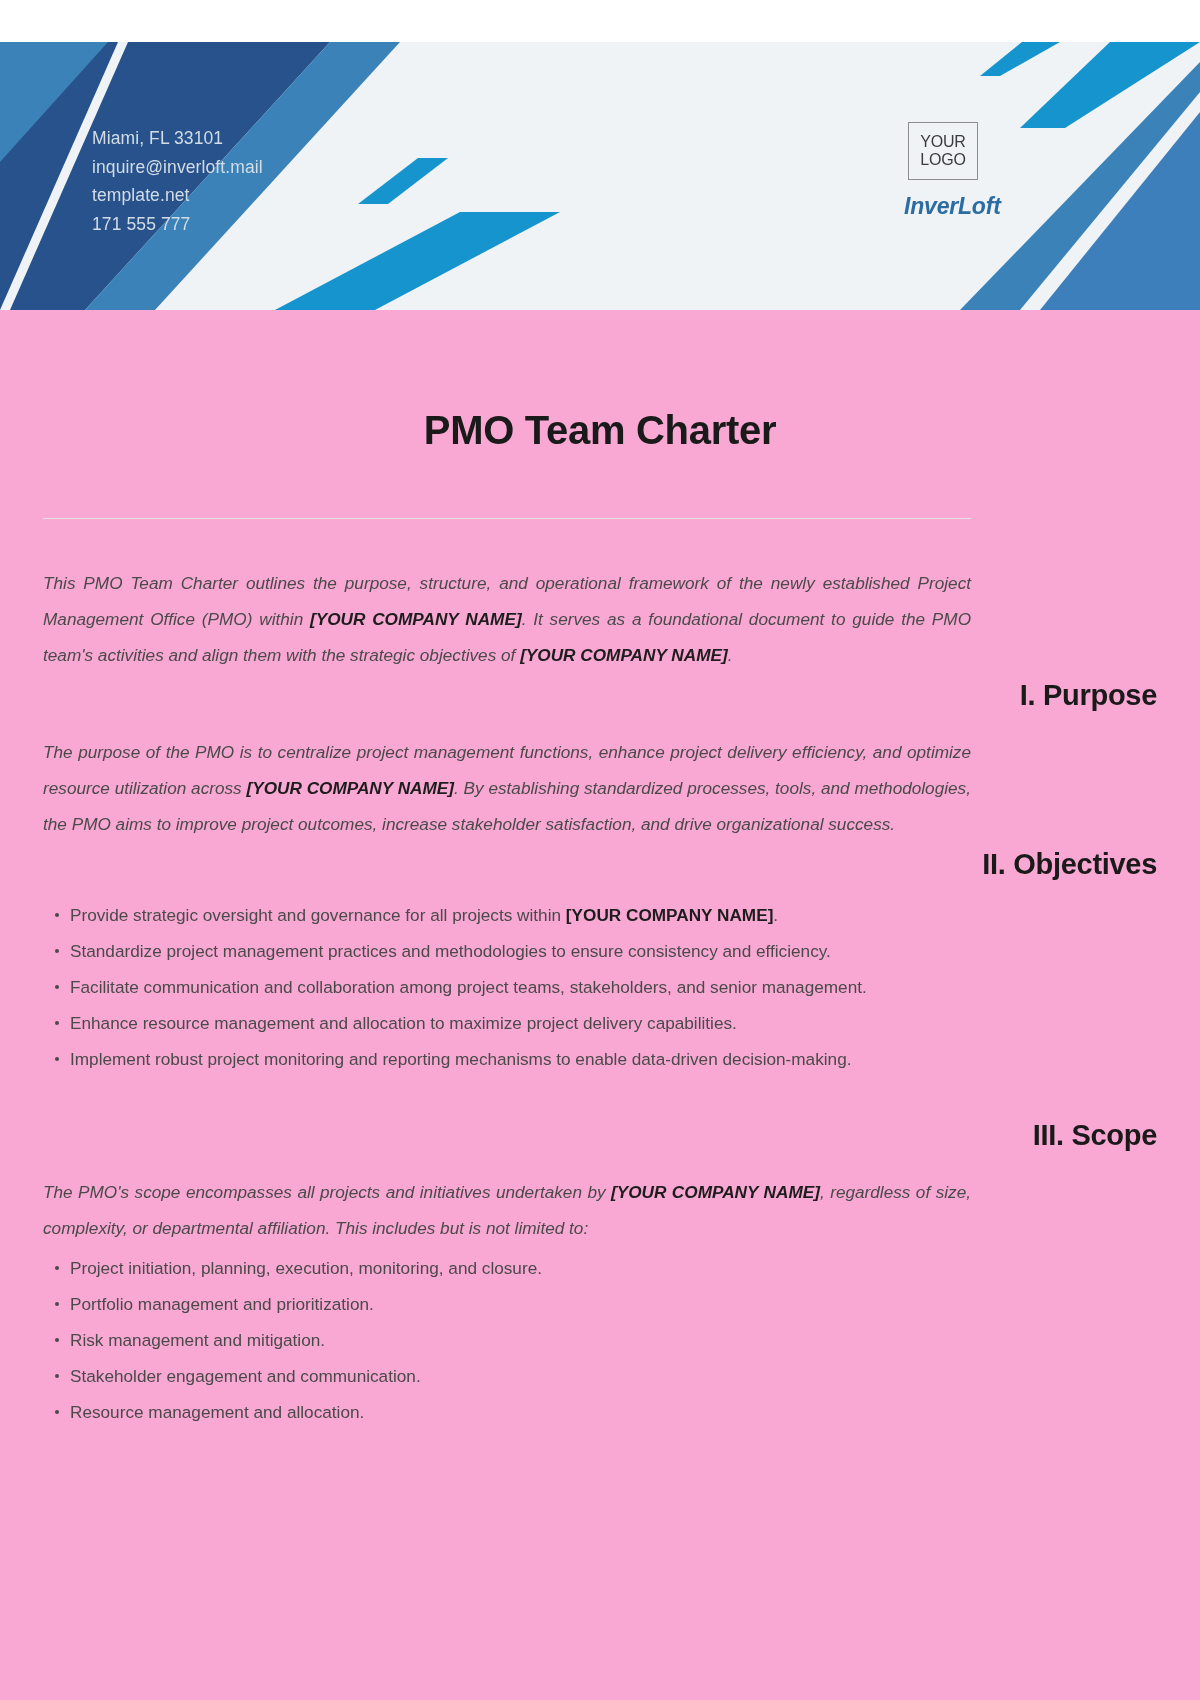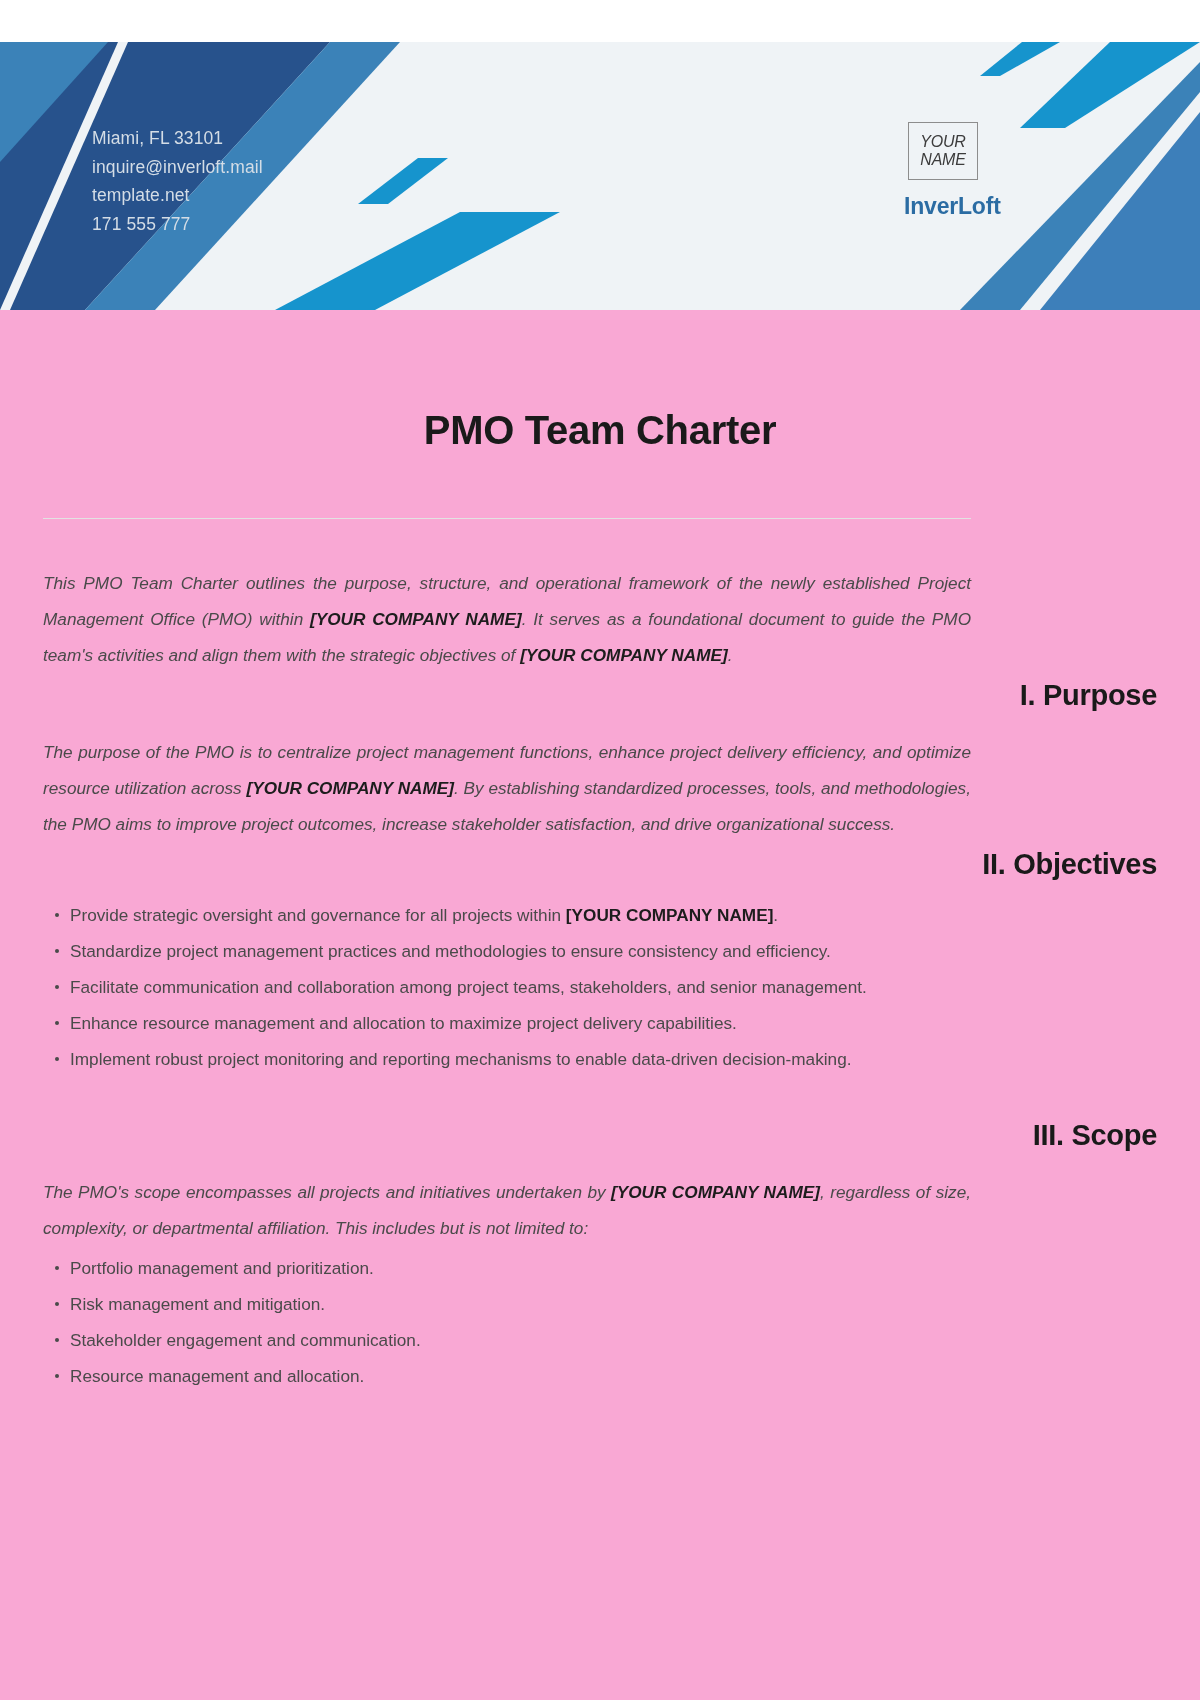--- a/index.html
+++ b/index.html
@@ -78,29 +78,29 @@
     justify-content: center;
     background: transparent;
   }
   .logo-box span {
     display: block;
     font-size: 16px;
     line-height: 18.5px;
     color: #3c3c3c;
     font-weight: 400;
     letter-spacing: -0.2px;
-    font-style: italic;
   }
   .brand-name {
     margin-top: 13px;
     font-size: 23px;
     font-weight: bold;
     color: #2b6ca3;
     letter-spacing: -0.2px;
     white-space: nowrap;
+    font-style: italic;
   }
 
   
   .doc {
     position: relative;
     padding: 0 43px;
   }
 
   .doc-title {
     text-align: center;
@@ -202,21 +202,21 @@
       <div>Miami, FL 33101</div>
       <div>inquire@inverloft.mail</div>
       <div>template.net</div>
       <div>171 555 777</div>
     </div>
 
     <div class="brand-block">
       <div class="brand-inner">
         <div class="logo-box">
           <span>YOUR</span>
-          <span>NAME</span>
+          <span>LOGO</span>
         </div>
         <div class="brand-name">InverLoft</div>
       </div>
     </div>
   </div>
 
   <div class="doc">
 
     <h1 class="doc-title">PMO Team Charter</h1>
 
@@ -232,20 +232,21 @@
       <li class="bullet"><span>Provide strategic oversight and governance for all projects within </span><b>[YOUR COMPANY NAME]</b><span>.</span></li>
       <li class="bullet"><span>Standardize project management practices and methodologies to ensure consistency and efficiency.</span></li>
       <li class="bullet"><span>Facilitate communication and collaboration among project teams, stakeholders, and senior management.</span></li>
       <li class="bullet nojust"><span>Enhance resource management and allocation to maximize project delivery capabilities.</span></li>
       <li class="bullet"><span>Implement robust project monitoring and reporting mechanisms to enable data-driven decision-making.</span></li>
     </ul>
 
     <h2 class="sec spaced">III. Scope</h2>
     <p class="body-p after-h2"><span>The PMO's scope encompasses all projects and initiatives undertaken by </span><b>[YOUR COMPANY NAME]</b><span>, regardless of size, complexity, or departmental affiliation. This includes but is not limited to:</span></p>
     <ul class="bullets tight">
+      <li class="bullet nojust"><span>Project initiation, planning, execution, monitoring, and closure.</span></li>
       <li class="bullet nojust"><span>Portfolio management and prioritization.</span></li>
       <li class="bullet nojust"><span>Risk management and mitigation.</span></li>
       <li class="bullet nojust"><span>Stakeholder engagement and communication.</span></li>
       <li class="bullet nojust"><span>Resource management and allocation.</span></li>
     </ul>
 
   </div>
 </div>
 
 </body></html>

